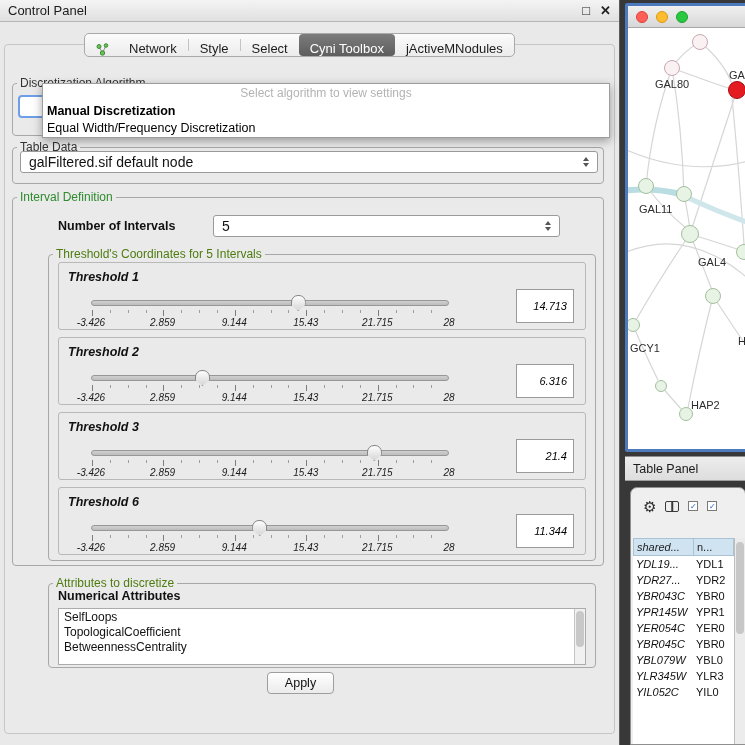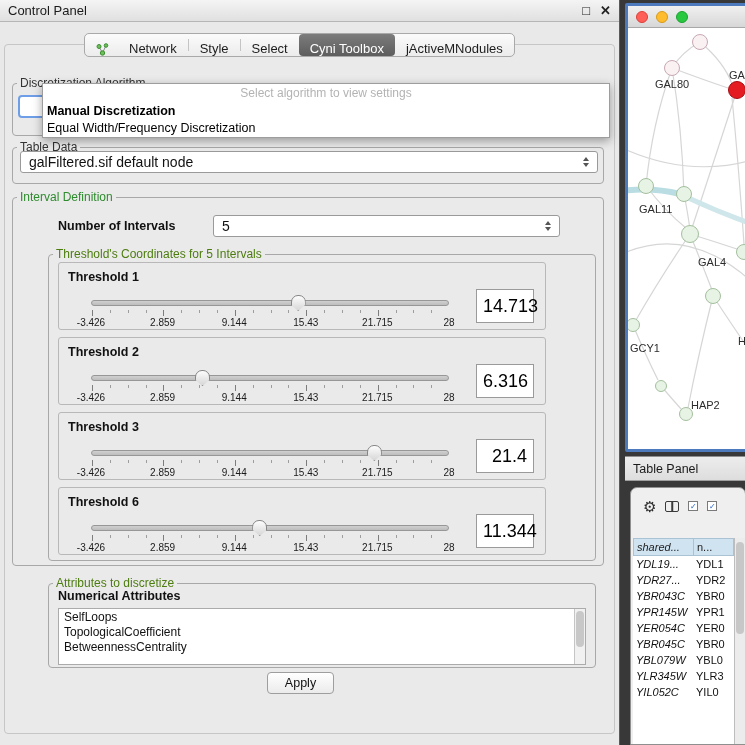--- a/index.html
+++ b/index.html
@@ -55,39 +55,39 @@
   .noi-label { position:absolute; left:58px; top:219px; font-size:12.5px; font-weight:bold; color:#111; }
 
   
   .popup { position:absolute; left:10px; top:83px; width:568px; height:55px;
     background:#fff; border:1px solid #9d9d9d; box-shadow:0 3px 9px rgba(0,0,0,.35); z-index:4;margin-left:32px; }
   .popup .ph  { height:19px; line-height:19px; text-align:center; color:#b3b3b3; font-size:12px; }
   .popup .opt { height:17px; line-height:17px; padding-left:4px; font-size:12.5px; color:#000; }
   .popup .opt.bold { font-weight:bold; }
 
   
-  .thr-block { position:absolute; left:58px; width:488px; height:68px;
-    border:1px solid #b8b8b8; border-radius:3px; background:#eaeaea; }
+  .thr-block { position:absolute; left:58px; width:528px; height:68px;
+    border:1px solid #b8b8b8; border-radius:3px; background:#eaeaea;font-style:italic; }
   .thr-label { position:absolute; left:9px; top:7px; font-weight:bold; font-size:12.5px; color:#111; }
   .slider { position:absolute; left:32px; top:34px; width:358px; height:32px; }
   .track { position:absolute; left:0; right:0; top:3px; height:6px;
     background:linear-gradient(#d0d0d0,#bdbdbd); border:1px solid #979797; border-radius:4px; }
   .thumb { position:absolute; top:-2px; width:15px; height:16px;
     background:linear-gradient(#fdfdfd,#d7d7d7); border:1px solid #868686;
     border-radius:7px 7px 2px 2px; clip-path:polygon(0 0,100% 0,100% 60%,50% 100%,0 60%); z-index:2; }
   .ticks { position:absolute; left:1px; right:1px; top:13px; height:6px;
     background-image:repeating-linear-gradient(90deg,#7d7d7d 0 1px,transparent 1px 20%),
                      repeating-linear-gradient(90deg,#9d9d9d 0 1px,transparent 1px 5%);
     background-size:100.3% 6px,100.3% 3px; background-repeat:no-repeat; }
   .tick-labels { position:absolute; left:0; right:0; top:20px; height:11px;
     font-size:10px; color:#1a1a1a; }
   .tick-labels span { position:absolute; transform:translateX(-50%); white-space:nowrap; }
   .tl0{left:0}.tl1{left:20%}.tl2{left:40%}.tl3{left:60%}.tl4{left:80%}.tl5{left:100%}
   .value-box { position:absolute; right:11px; top:26px; width:58px; height:34px;
-    background:#fff; border:1px solid #9a9a9a; font-size:18px; color:#000;
+    background:#fff; border:1px solid #9a9a9a; font-size:11px; color:#000;
     text-align:right; line-height:32px; padding:0 6px; }
 
   
   .attr-label { position:absolute; left:58px; top:589px; font-weight:bold; font-size:12.5px; color:#111; }
   .attr-list { position:absolute; left:58px; top:608px; width:528px; height:57px;
     background:#fff; border:1px solid #ababab; overflow:hidden; }
   .attr-item { font-size:12px; line-height:14px; padding:1px 0 0 5px; color:#111; }
   .vscroll { position:absolute; right:0; top:0; bottom:0; width:11px;
     background:#f1f1f1; border-left:1px solid #c5c5c5; }
   .vscroll .sthumb { position:absolute; left:1px; right:1px; top:2px; height:36px;

